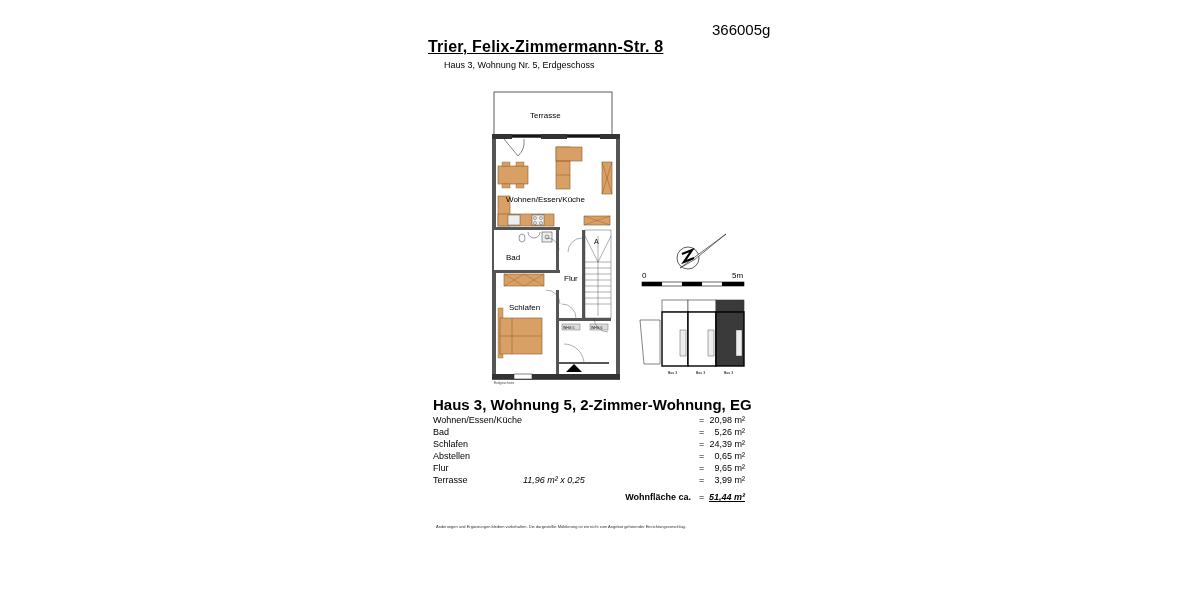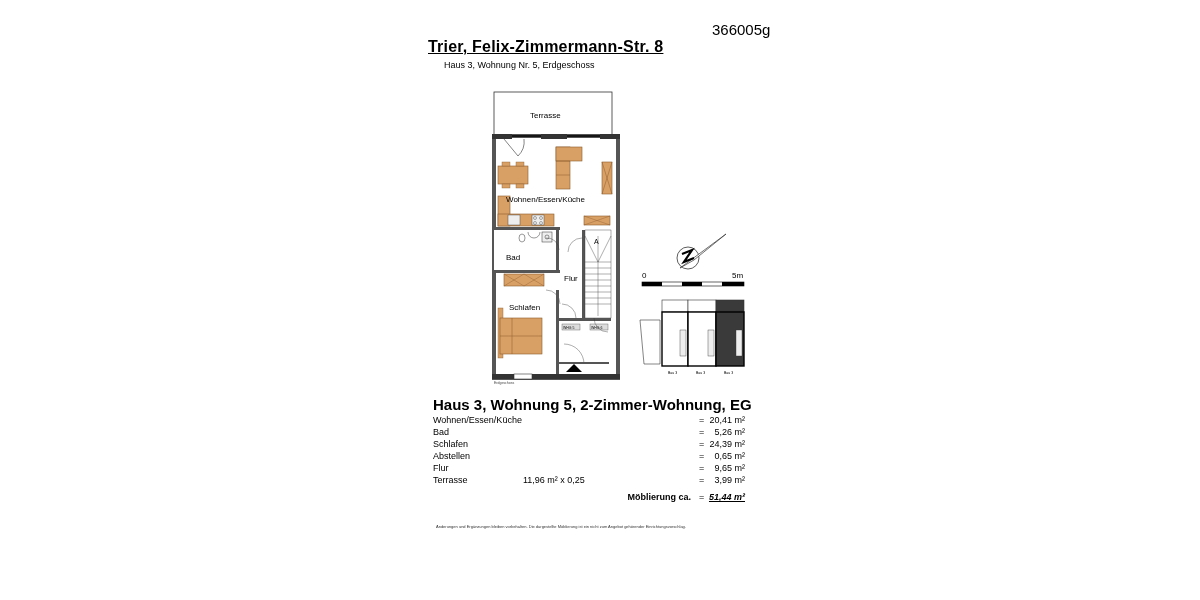--- a/index.html
+++ b/index.html
@@ -7,21 +7,21 @@
   .abs { position:absolute; }
   .docid { left:712px; top:21px; font-size:15px; }
   .title { left:428px; top:38px; font-size:16px; font-weight:bold; text-decoration:underline; letter-spacing:0.2px; }
   .subtitle { left:444px; top:60px; font-size:9px; }
   .plan { left:486px; top:86px; width:140px; height:300px; }
   .site { left:636px; top:228px; width:120px; height:150px; }
   .summary-title { left:433px; top:396px; font-size:15px; font-weight:bold; }
   .rooms { left:433px; top:414px; width:312px; font-size:9px; }
   .room-row { position:relative; height:12px; line-height:12px; }
   .room-name { position:absolute; left:0; }
-  .room-calc { position:absolute; left:90px; }
+  .room-calc { position:absolute; left:90px;font-style:italic; }
   .room-eq { position:absolute; left:266px; }
   .room-val { position:absolute; right:0; text-align:right; }
   .total-row { position:relative; height:14px; line-height:14px; margin-top:4px; font-weight:bold; }
   .total-label { position:absolute; right:54px; }
   .total-eq { position:absolute; left:266px; font-weight:normal; }
   .total-val { position:absolute; right:0; text-decoration:underline;font-style:italic; }
   .footer { left:436px; top:524px; font-size:4px; color:#333; white-space:nowrap; }
   .lbl { font-family:"Liberation Sans", sans-serif; }
 </style>
 </head>
@@ -166,21 +166,21 @@
   <text x="88" y="146" font-size="3.5" class="lbl">Bau 3</text>
 </svg>
 
 <div class="abs summary-title">Haus 3, Wohnung 5, 2-Zimmer-Wohnung, EG</div>
 
 <div class="abs rooms">
   <div class="room-row">
     <span class="room-name">Wohnen/Essen/Küche</span>
     <span class="room-calc"></span>
     <span class="room-eq">=</span>
-    <span class="room-val">20,41 m²</span>
+    <span class="room-val">20,98 m²</span>
   </div>
   <div class="room-row">
     <span class="room-name">Bad</span>
     <span class="room-calc"></span>
     <span class="room-eq">=</span>
     <span class="room-val">5,26 m²</span>
   </div>
   <div class="room-row">
     <span class="room-name">Schlafen</span>
     <span class="room-calc"></span>
@@ -199,19 +199,19 @@
     <span class="room-eq">=</span>
     <span class="room-val">9,65 m²</span>
   </div>
   <div class="room-row">
     <span class="room-name">Terrasse</span>
     <span class="room-calc">11,96 m² x 0,25</span>
     <span class="room-eq">=</span>
     <span class="room-val">3,99 m²</span>
   </div>
   <div class="total-row">
-    <span class="total-label">Möblierung ca.</span>
+    <span class="total-label">Wohnfläche ca.</span>
     <span class="total-eq">=</span>
     <span class="total-val">51,44 m²</span>
   </div>
 </div>
 
 <div class="abs footer">Änderungen und Ergänzungen bleiben vorbehalten. Die dargestellte Möblierung ist ein nicht zum Angebot gehörender Einrichtungsvorschlag.</div>
 
 </body></html>

